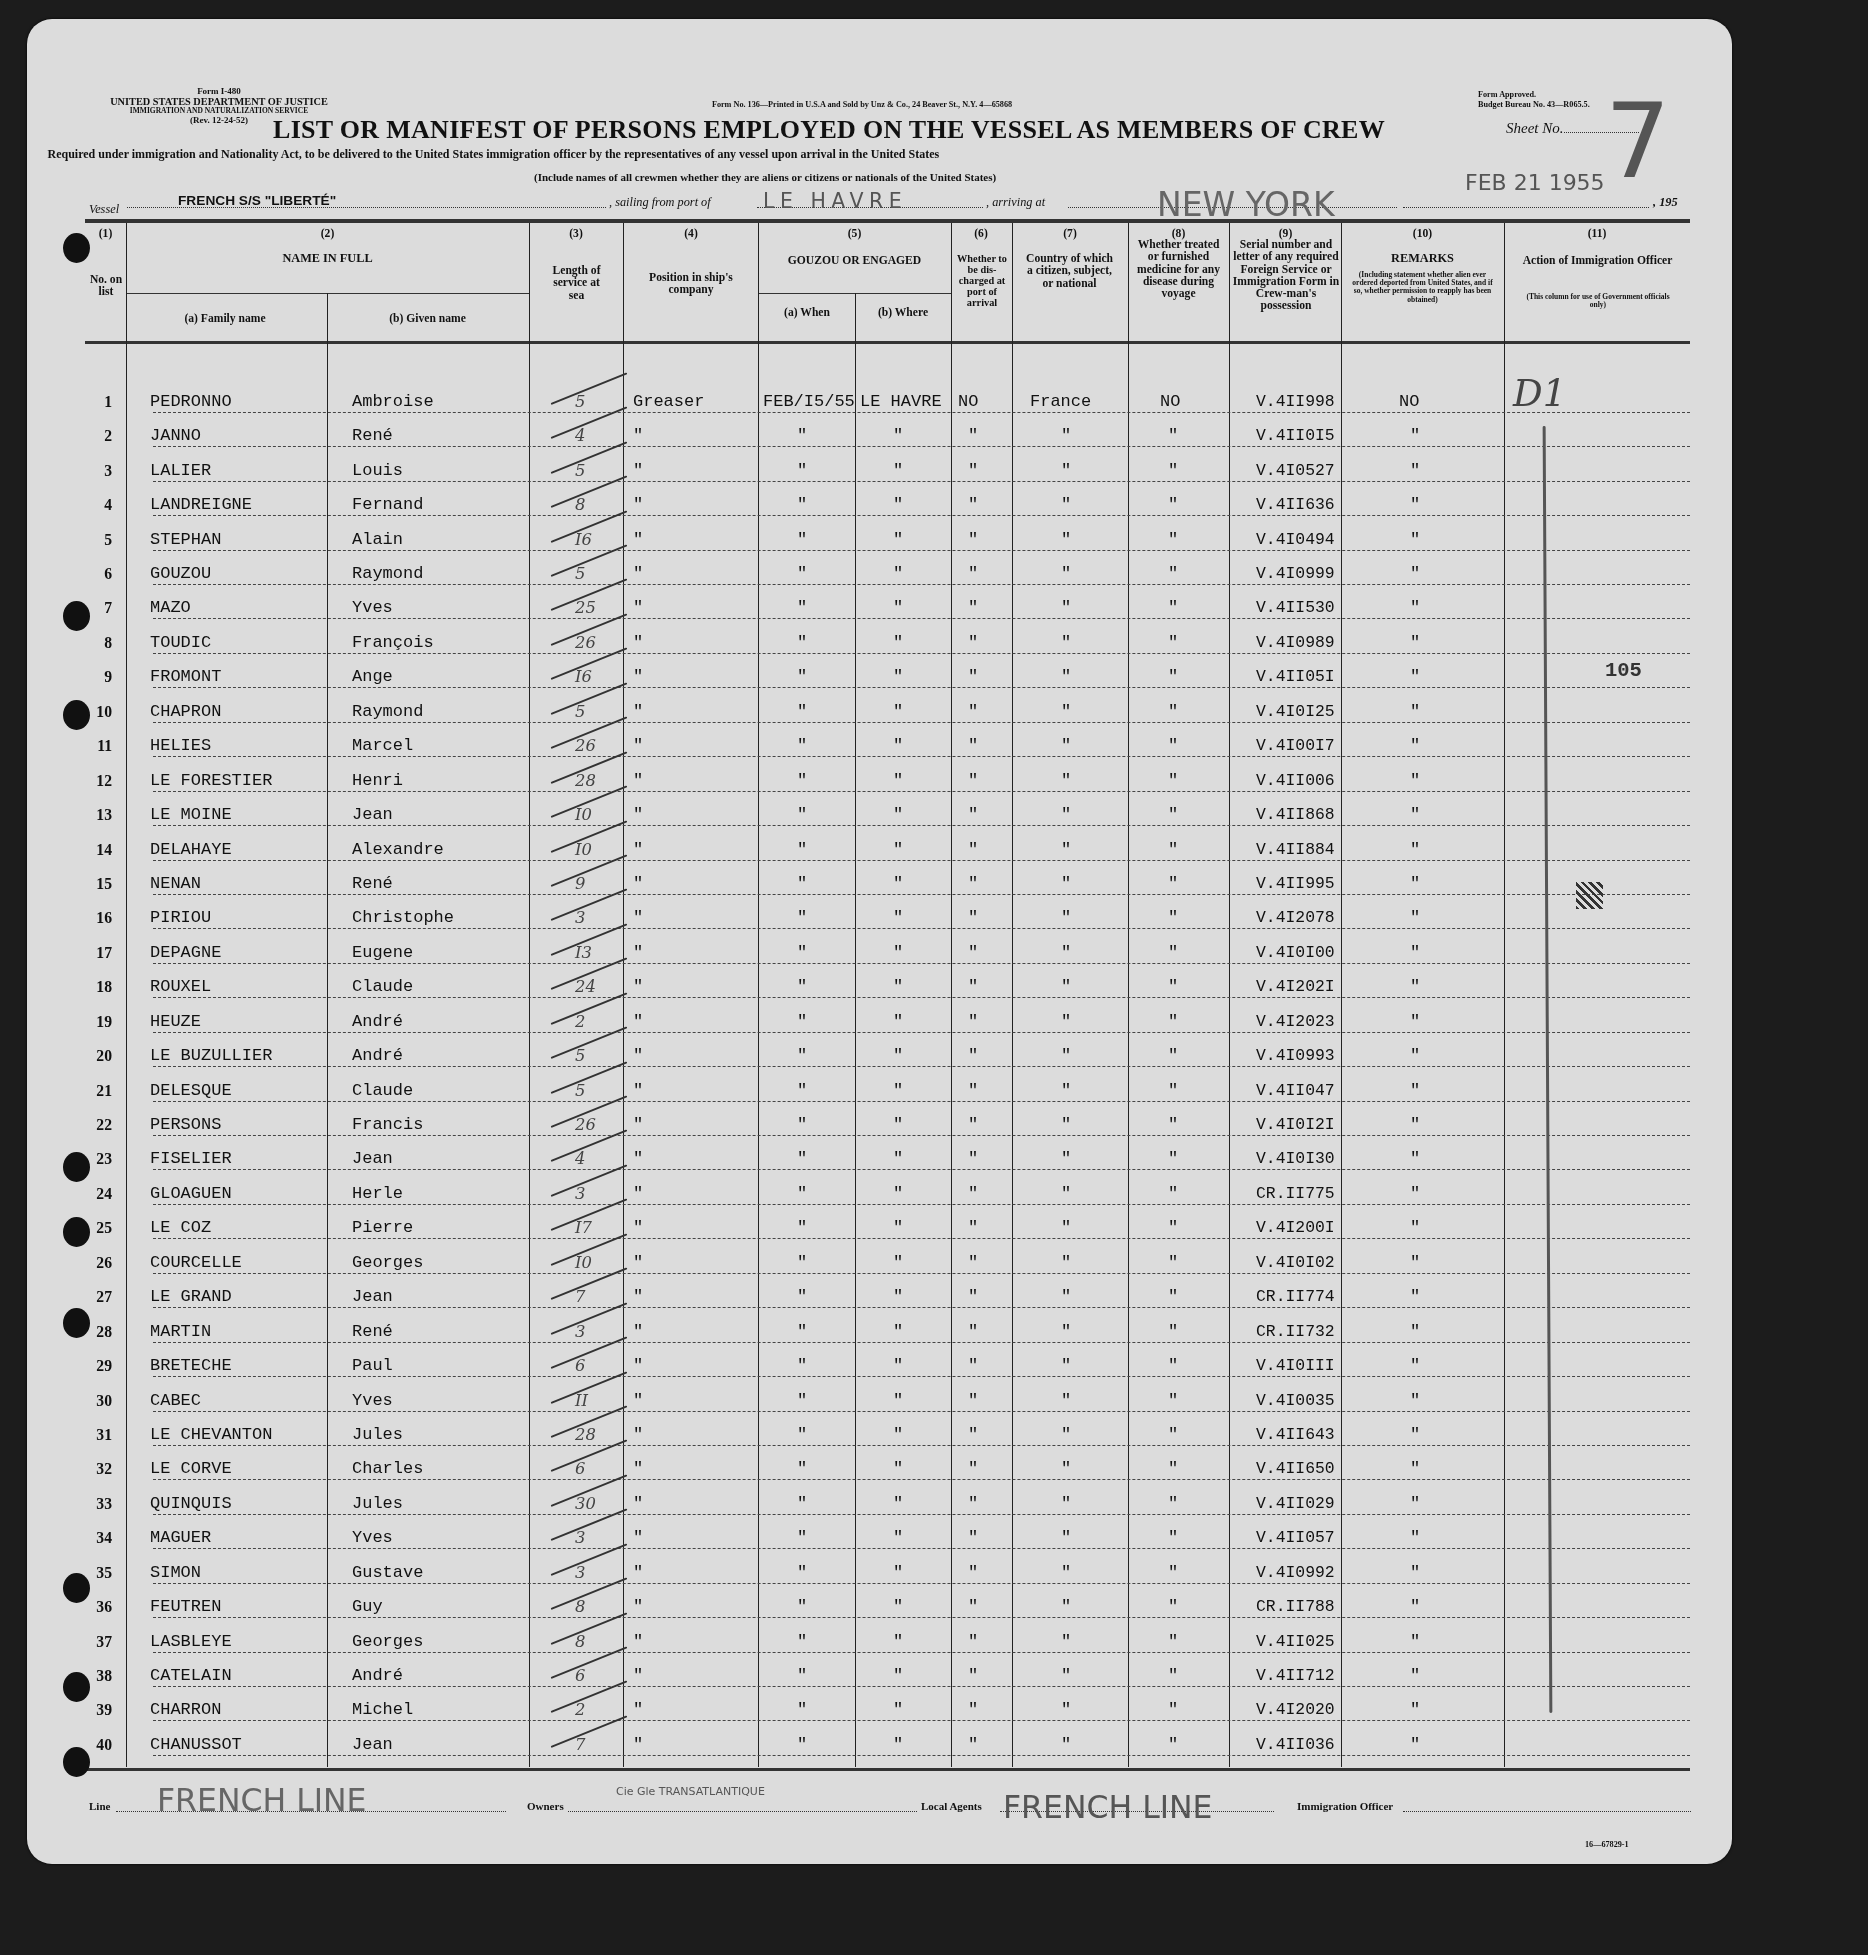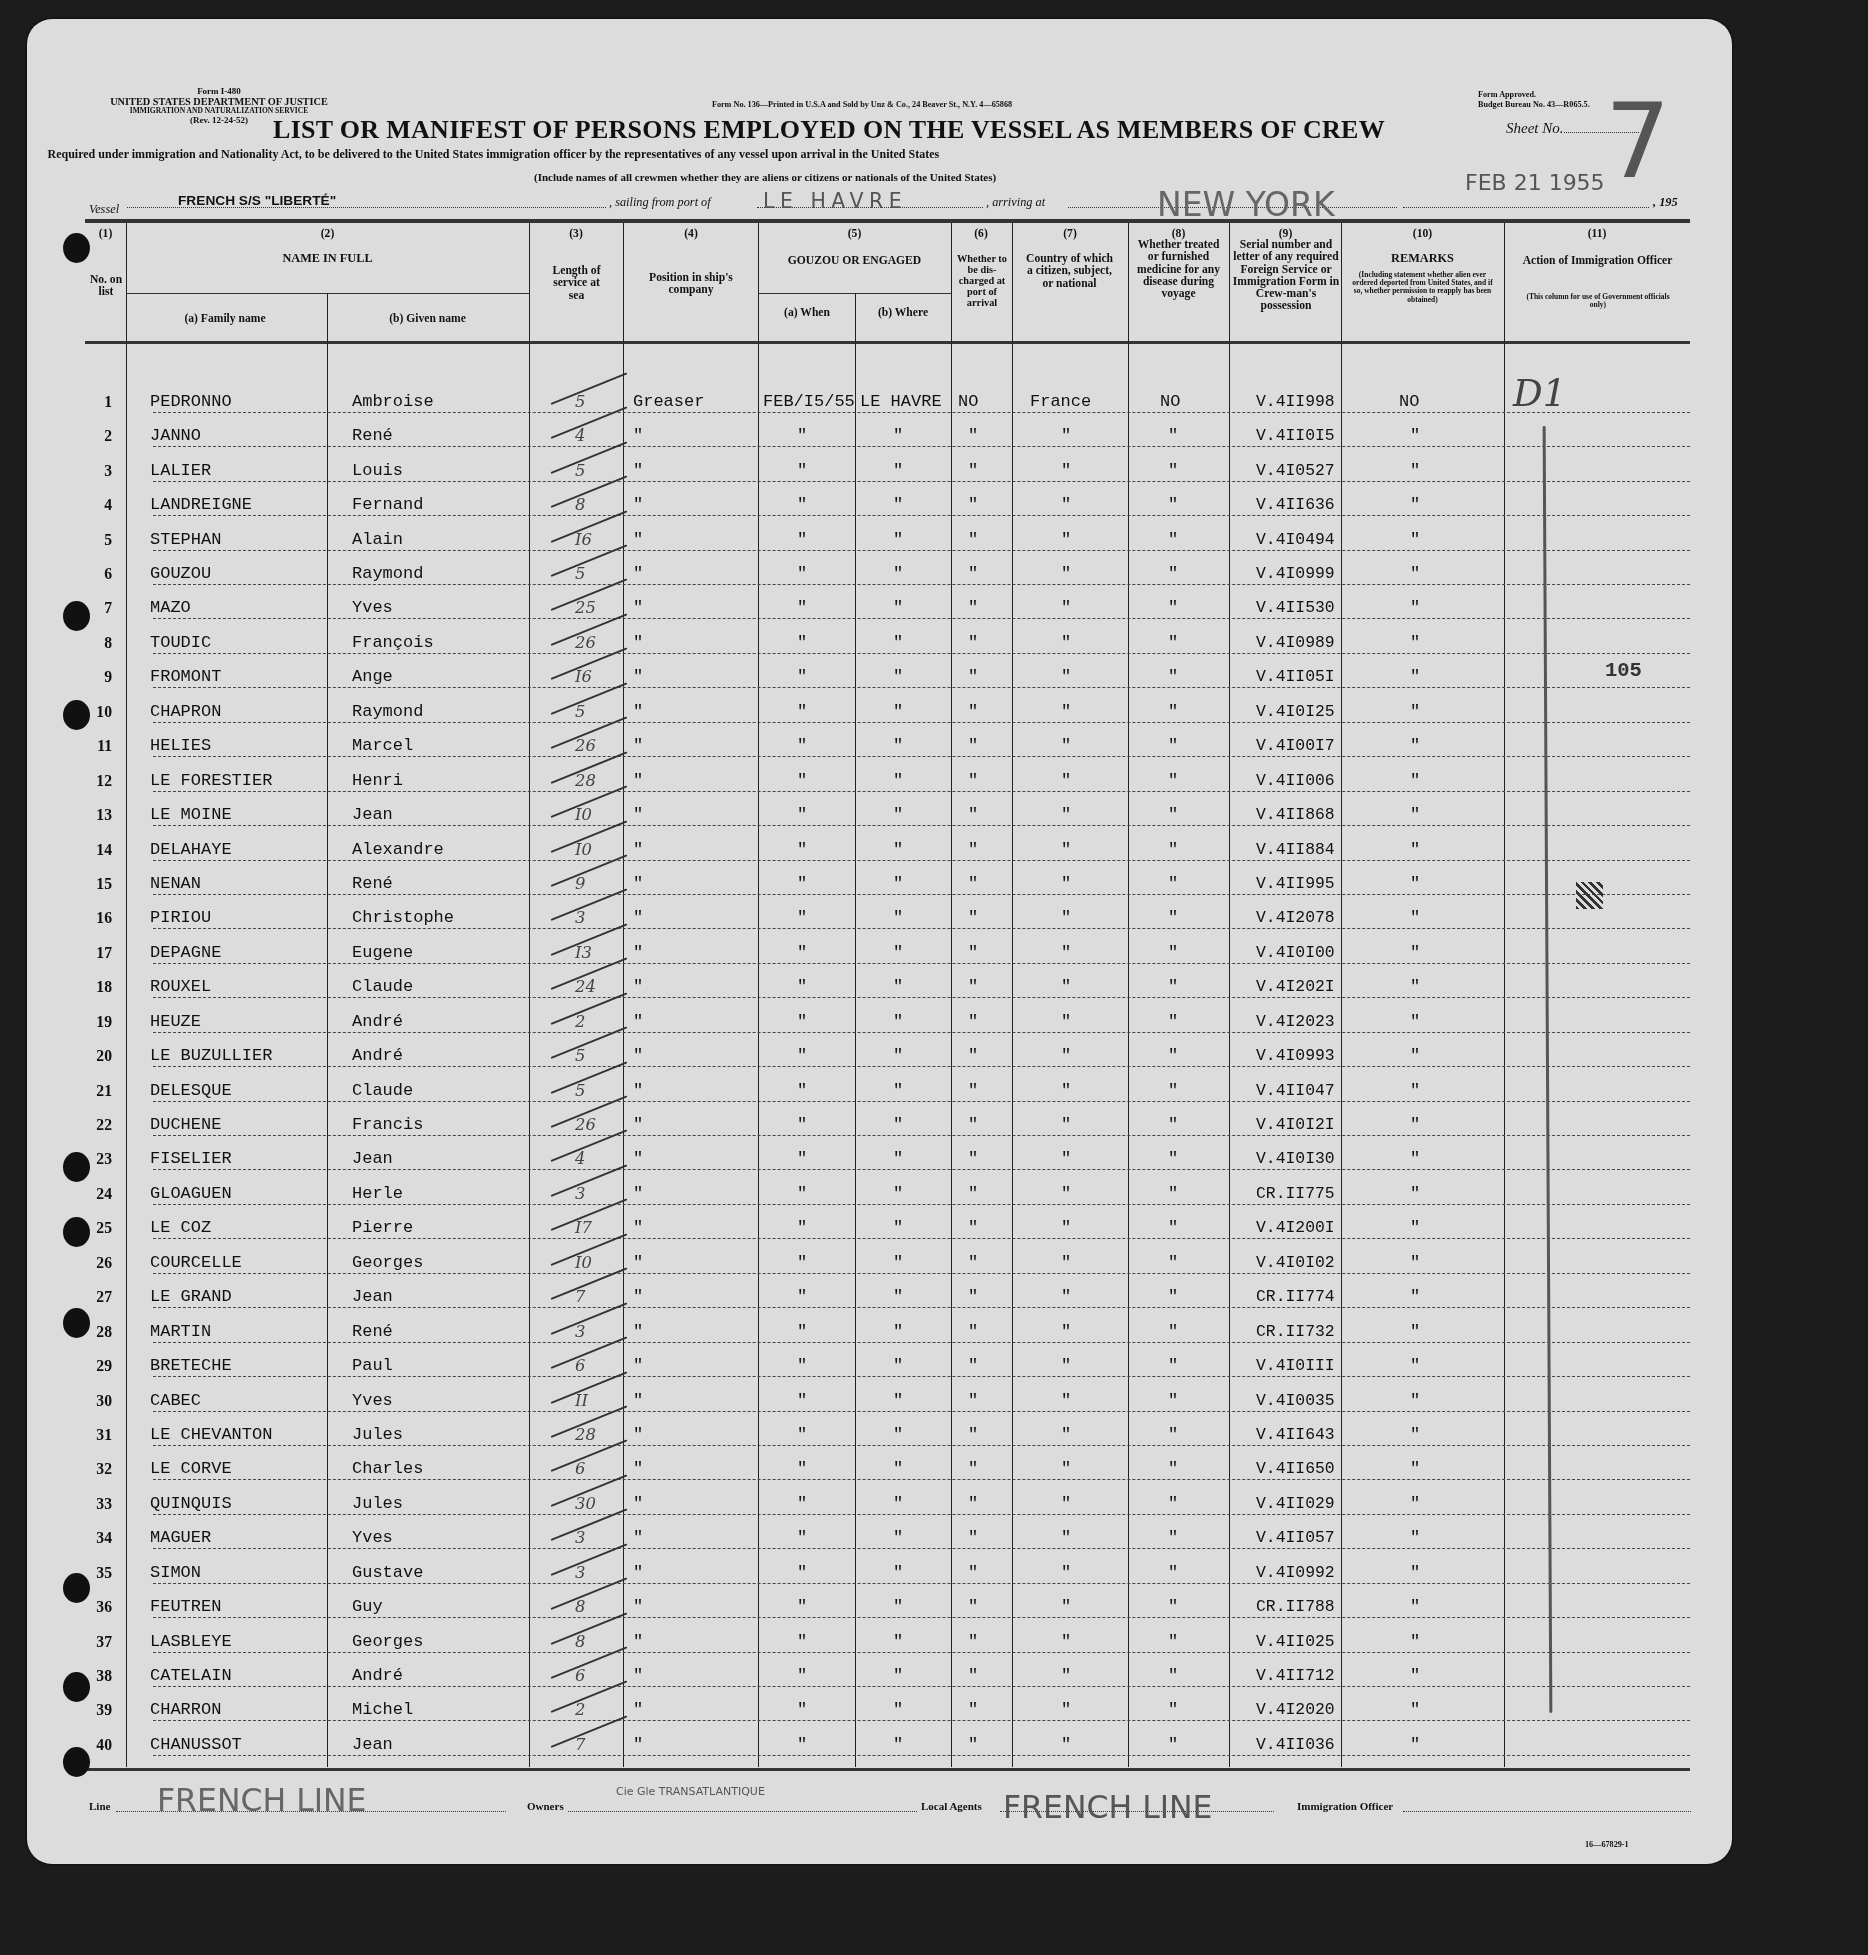--- a/index.html
+++ b/index.html
@@ -459,21 +459,21 @@
         <div class="cell" style="left:808px">"</div>
         <div class="cell" style="left:883px">"</div>
         <div class="cell" style="left:976px">"</div>
         <div class="cell" style="left:1083px">"</div>
         <div class="cell" style="left:1171px;font-size:16.4px;">V.4II047</div>
         <div class="cell" style="left:1325px">"</div>
       </div>
       <div class="row" style="top: 1086px;">
         <div class="dash"></div>
         <div class="num">22</div>
-        <div class="cell" style="left:65px">DUCHENE</div>
+        <div class="cell" style="left:65px">PERSONS</div>
         <div class="cell" style="left:267px">Francis</div>
         <div class="cell hand" style="left:490px;font-size:16.4px;">26</div>
         <div class="slash" style="left:466px;top:20.5px;width:82px;"></div>
         <div class="cell" style="left:548px">"</div>
         <div class="cell" style="left:712px">"</div>
         <div class="cell" style="left:808px">"</div>
         <div class="cell" style="left:883px">"</div>
         <div class="cell" style="left:976px">"</div>
         <div class="cell" style="left:1083px">"</div>
         <div class="cell" style="left:1171px;font-size:16.4px;">V.4I0I2I</div>

